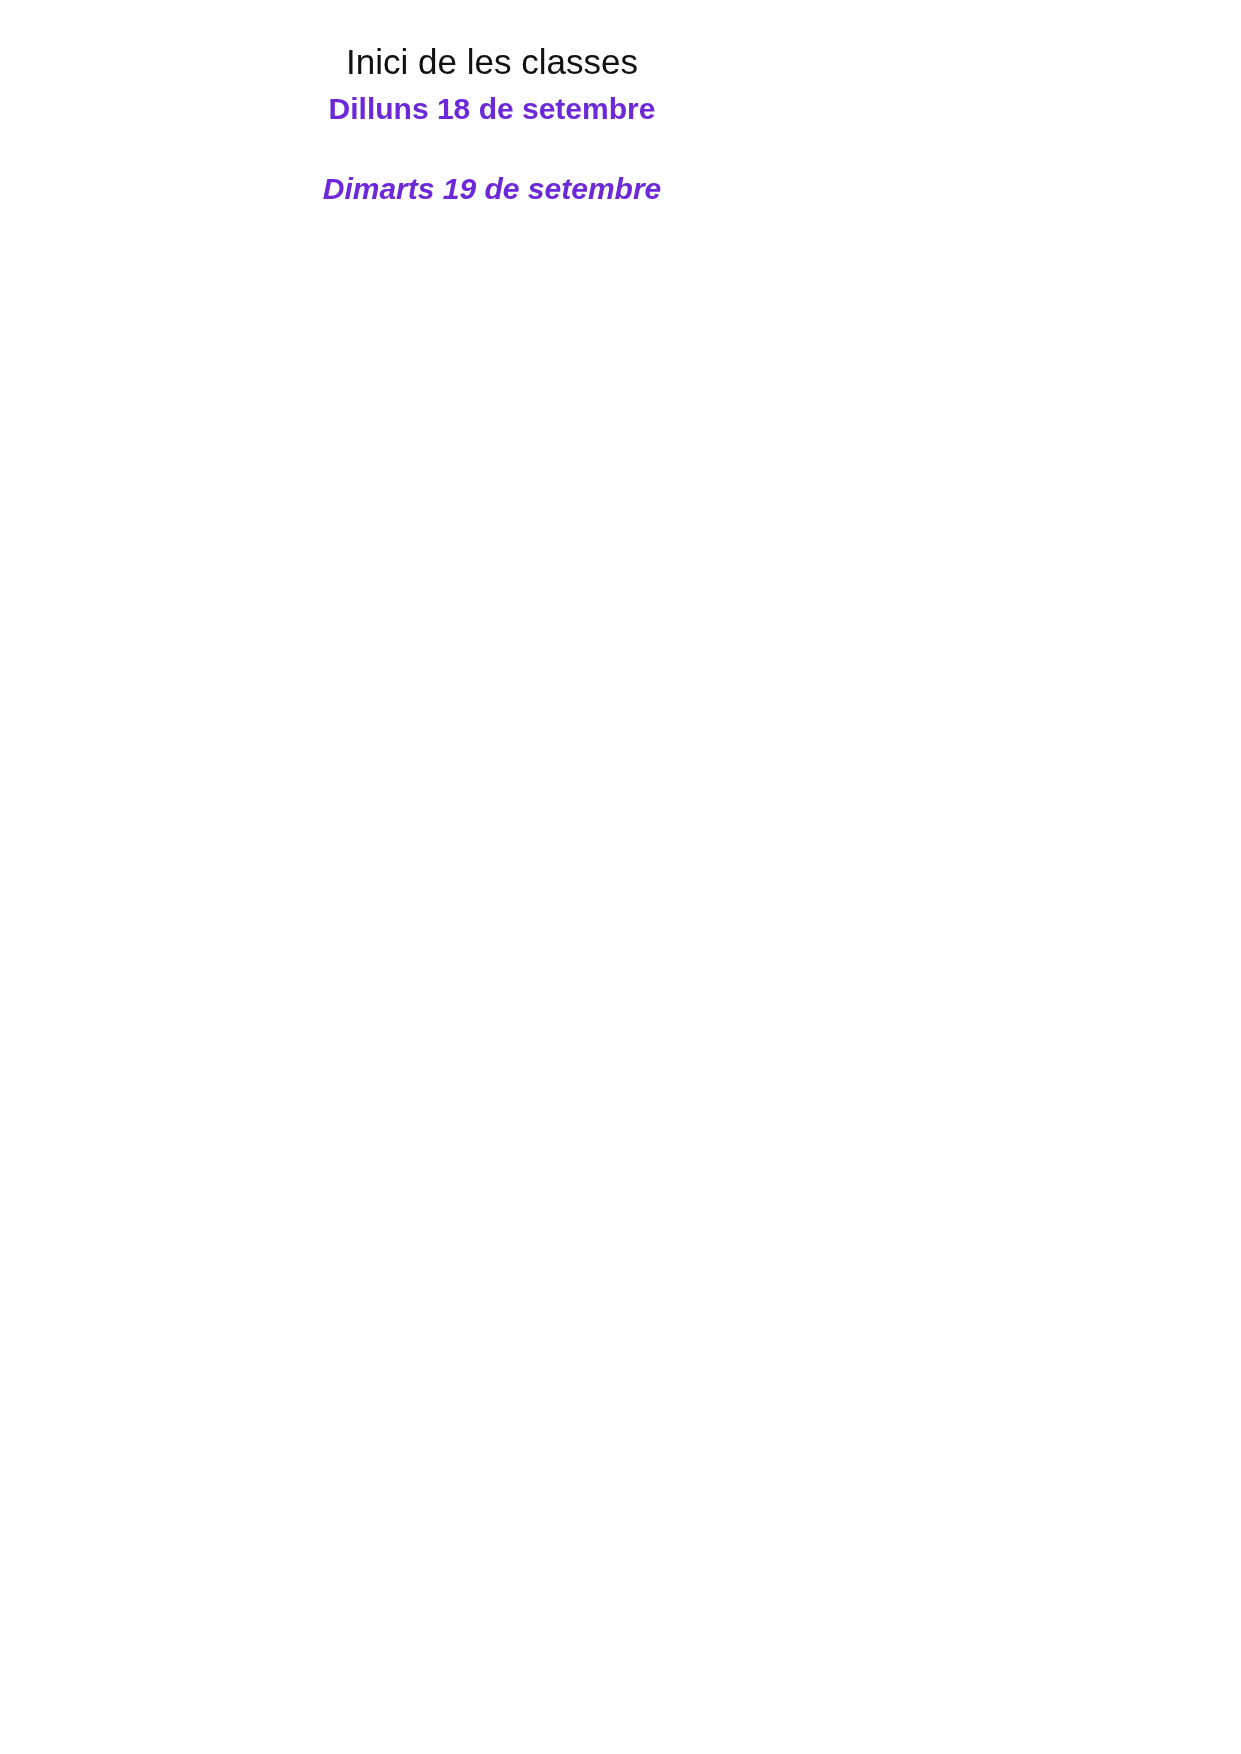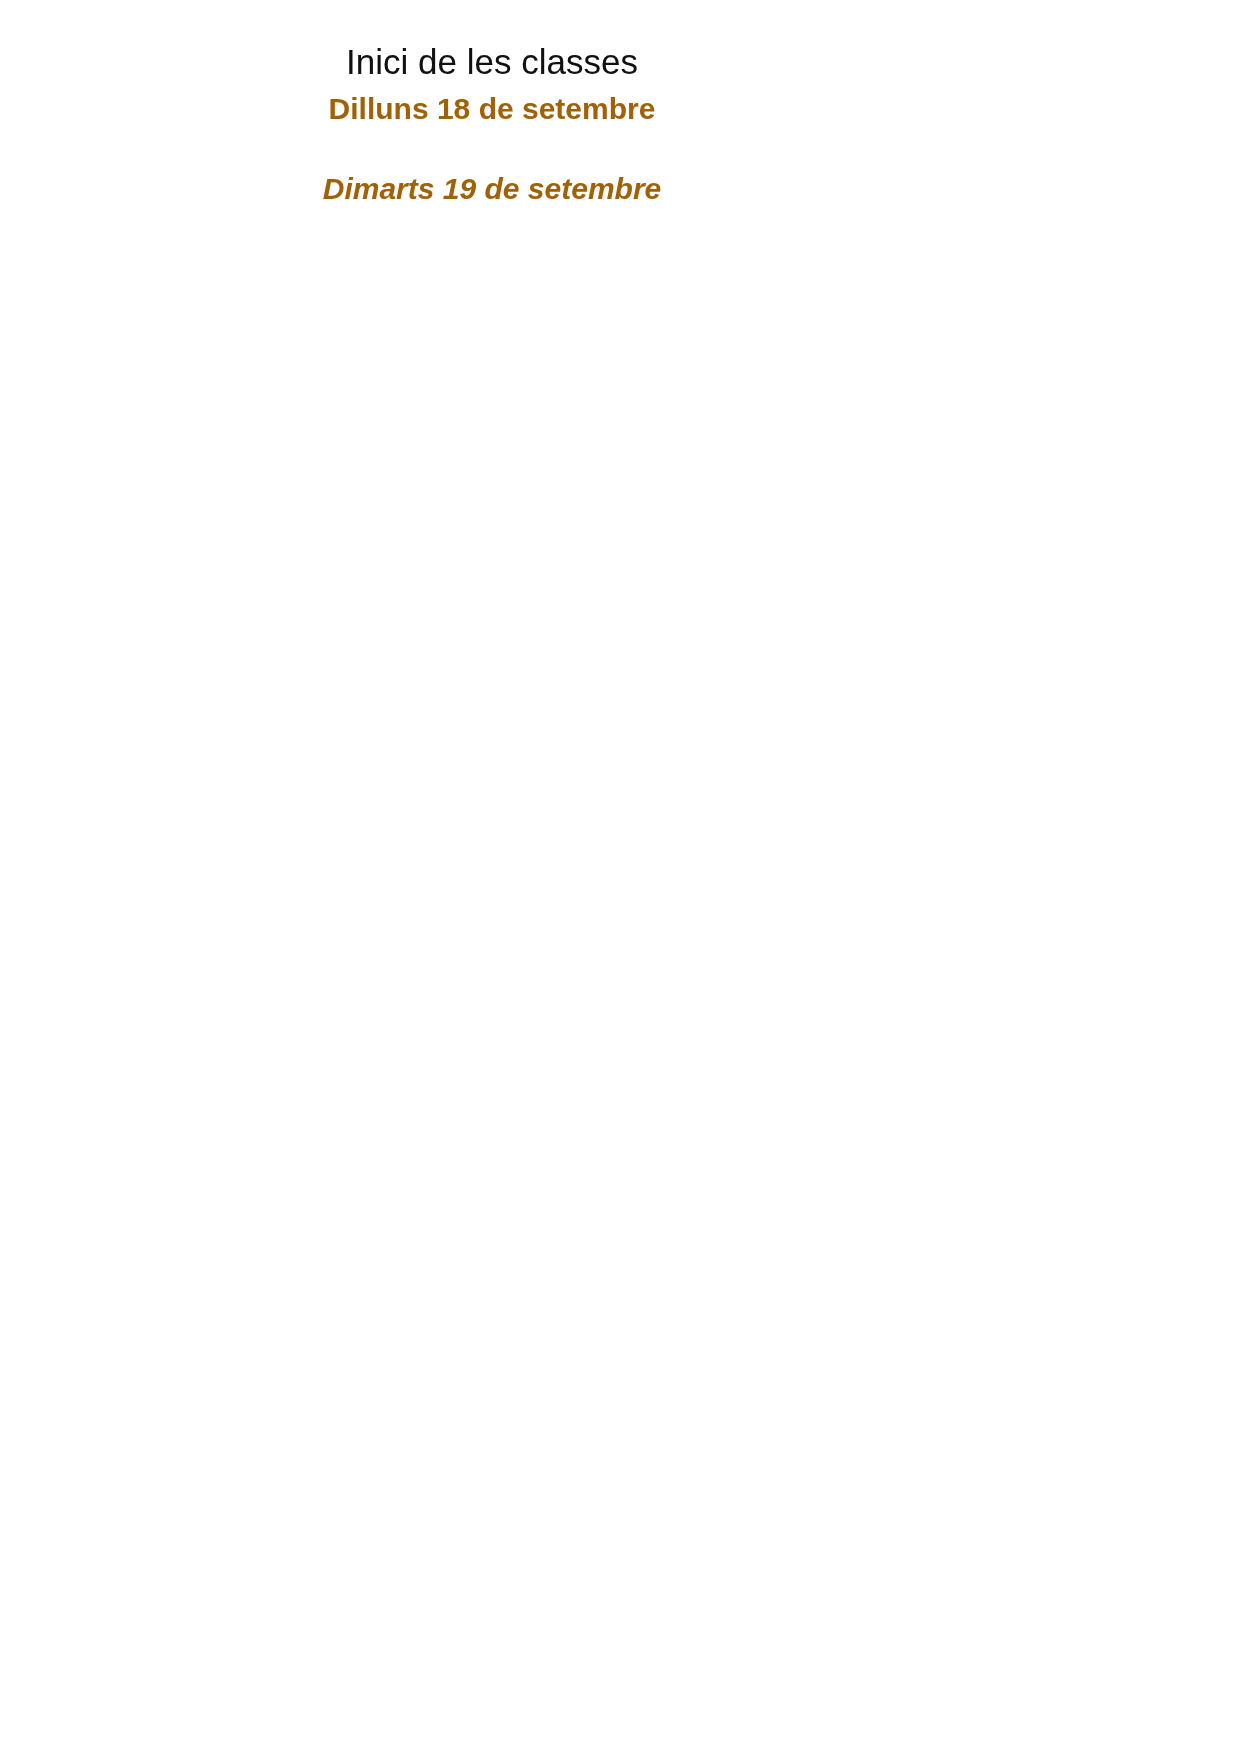--- a/index.html
+++ b/index.html
@@ -22,21 +22,21 @@
     text-align: center;
     font-size: 35px;
     font-weight: 400;
     color: #111111;
   }
   .day-heading {
     margin: 10px 0 0 0;
     text-align: center;
     font-size: 30px;
     font-weight: 700;
-    color: #a16207;
+    color: #6d28d9;
   }
   section.schedule { margin: 0; }
   section.schedule + section.schedule .day-heading {
     margin-top: 34px;
     font-style: italic;
   }
   table.schedule-table {
     border-collapse: collapse;
     table-layout: fixed;
     width: 952px;

